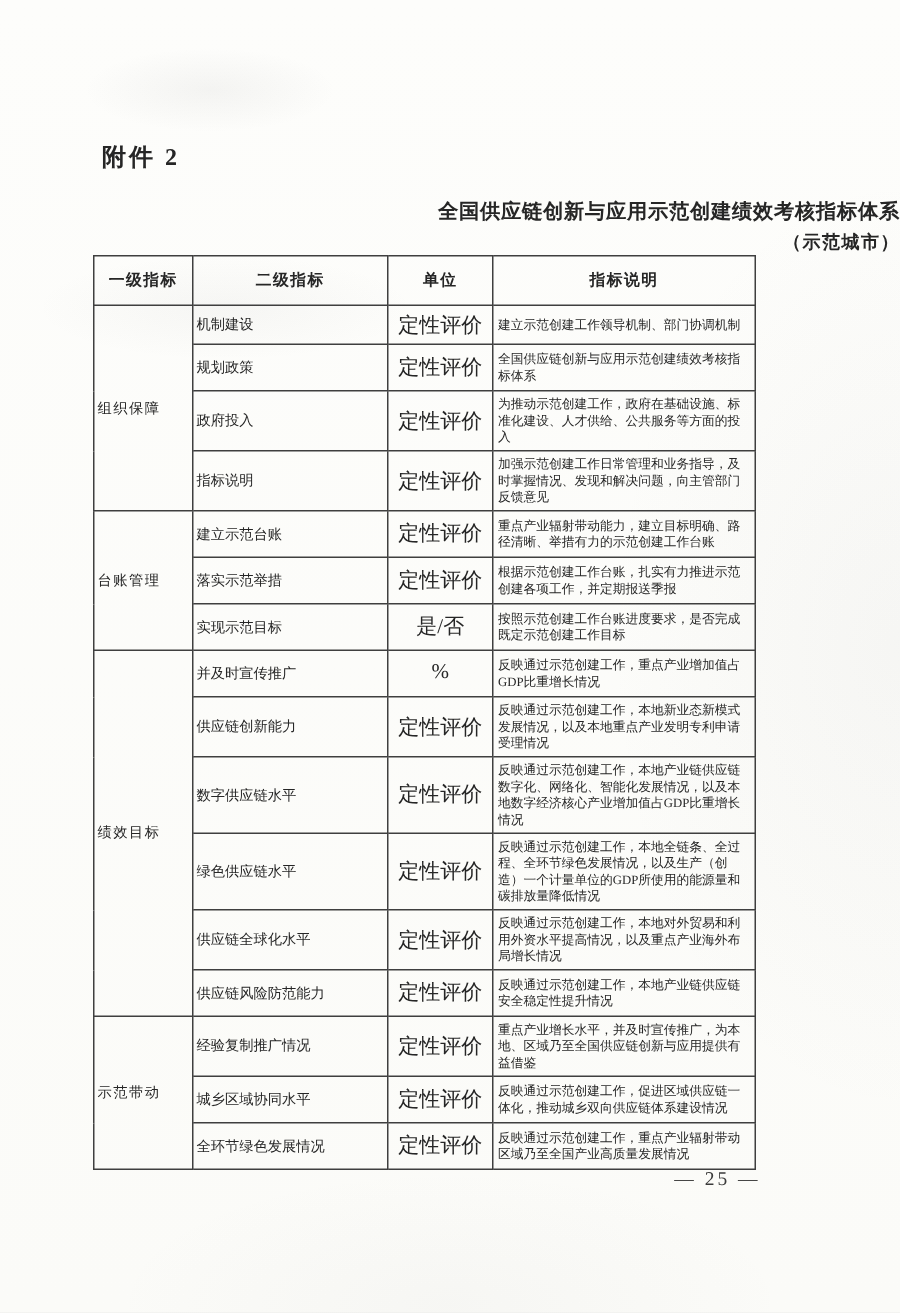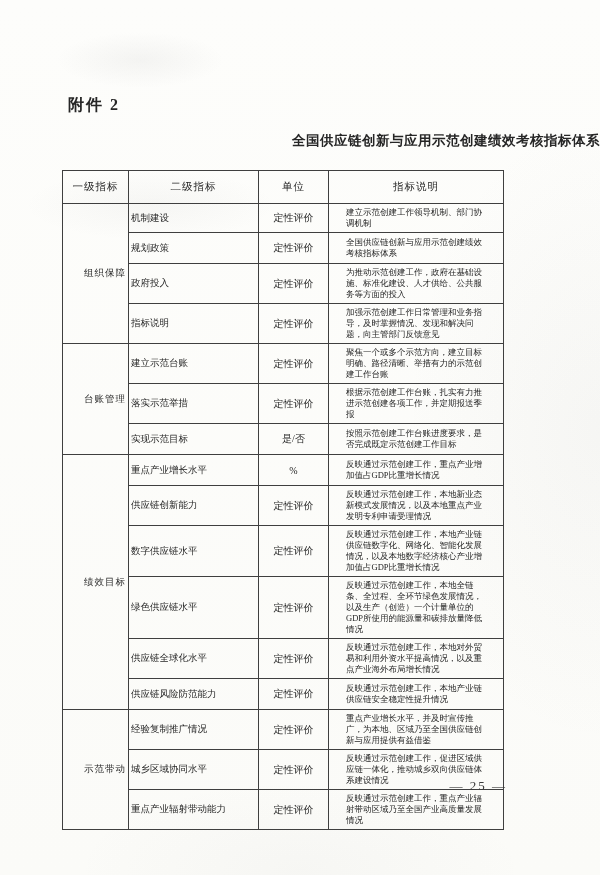--- a/index.html
+++ b/index.html
@@ -27,47 +27,48 @@
   .doc-title .line2 { font-size:12px; margin-top:3px; letter-spacing:1px; }
 
   table.indicator-table {
     position:absolute; left:62px; top:170px; width:441px;
     border-collapse:collapse; table-layout:fixed;
   }
   .indicator-table th, .indicator-table td {
     border:1px solid #3f3f3f; padding:1px 2px; overflow:hidden;
   }
   .indicator-table th {
-    font-size:10.5px; font-weight:normal; text-align:center; height:30px;
+    font-size:10.5px; font-weight:bold; text-align:center; height:30px;
     letter-spacing:1px;
   }
-  td.sec  { font-size:9.5px; text-align:right; letter-spacing:1px; }
+  td.sec  { font-size:9.5px; text-align:left; letter-spacing:1px; }
   td.ind  { font-size:9.5px; }
-  td.unit { font-size:10px;  text-align:center; }
-  td.desc { font-size:8.5px; line-height:11px; text-align:left; padding:3px 17px; }
+  td.unit { font-size:14px;  text-align:center; }
+  td.desc { font-size:8.5px; line-height:11px; text-align:left; padding:3px 3px; }
 
   tr.rh26 { height:26px; }
   tr.rh31 { height:31px; }
   tr.rh38 { height:38px; }
   tr.rh44 { height:44px; }
 
   .page-num {
     position:absolute; top:778px; right:93px;
     font-size:13px; color:#3a3a3a; letter-spacing:2px;
   }
 </style>
 </head>
 <body>
 
 <div class="page">
 
   <div class="attachment">附件 2</div>
 
   <div class="doc-title">
     <div class="line1">全国供应链创新与应用示范创建绩效考核指标体系</div>
+    <div class="line2">（示范城市）</div>
   </div>
 
   <table class="indicator-table">
     <colgroup>
       <col style="width:66px">
         <col style="width:130px">
         <col style="width:70px">
         <col style="width:175px">
     </colgroup>
     <thead>
@@ -99,36 +100,36 @@
       <tr class="rh38">
         <td class="ind">指标说明</td>
         <td class="unit">定性评价</td>
         <td class="desc">加强示范创建工作日常管理和业务指导，及时掌握情况、发现和解决问题，向主管部门反馈意见</td>
       </tr>
 
       <tr class="rh31">
         <td class="sec" rowspan="3">台账管理</td>
         <td class="ind">建立示范台账</td>
         <td class="unit">定性评价</td>
-        <td class="desc">聚焦一个或多个示范方向，建立目标明确、路径清晰、举措有力的示范创建工作台账</td>
+        <td class="desc">重点产业辐射带动能力，建立目标明确、路径清晰、举措有力的示范创建工作台账</td>
       </tr>
       <tr class="rh31">
         <td class="ind">落实示范举措</td>
         <td class="unit">定性评价</td>
         <td class="desc">根据示范创建工作台账，扎实有力推进示范创建各项工作，并定期报送季报</td>
       </tr>
       <tr class="rh31">
         <td class="ind">实现示范目标</td>
         <td class="unit">是/否</td>
         <td class="desc">按照示范创建工作台账进度要求，是否完成既定示范创建工作目标</td>
       </tr>
 
       <tr class="rh31">
         <td class="sec" rowspan="6">绩效目标</td>
-        <td class="ind">重点产业增长水平</td>
+        <td class="ind">并及时宣传推广</td>
         <td class="unit">%</td>
         <td class="desc">反映通过示范创建工作，重点产业增加值占GDP比重增长情况</td>
       </tr>
       <tr class="rh38">
         <td class="ind">供应链创新能力</td>
         <td class="unit">定性评价</td>
         <td class="desc">反映通过示范创建工作，本地新业态新模式发展情况，以及本地重点产业发明专利申请受理情况</td>
       </tr>
       <tr class="rh38">
         <td class="ind">数字供应链水平</td>
@@ -156,21 +157,21 @@
         <td class="ind">经验复制推广情况</td>
         <td class="unit">定性评价</td>
         <td class="desc">重点产业增长水平，并及时宣传推广，为本地、区域乃至全国供应链创新与应用提供有益借鉴</td>
       </tr>
       <tr class="rh31">
         <td class="ind">城乡区域协同水平</td>
         <td class="unit">定性评价</td>
         <td class="desc">反映通过示范创建工作，促进区域供应链一体化，推动城乡双向供应链体系建设情况</td>
       </tr>
       <tr class="rh31">
-        <td class="ind">重点产业辐射带动能力</td>
+        <td class="ind">全环节绿色发展情况</td>
         <td class="unit">定性评价</td>
         <td class="desc">反映通过示范创建工作，重点产业辐射带动区域乃至全国产业高质量发展情况</td>
       </tr>
     </tbody>
   </table>
 
   <div class="page-num">— 25 —</div>
 
 </div>
 

